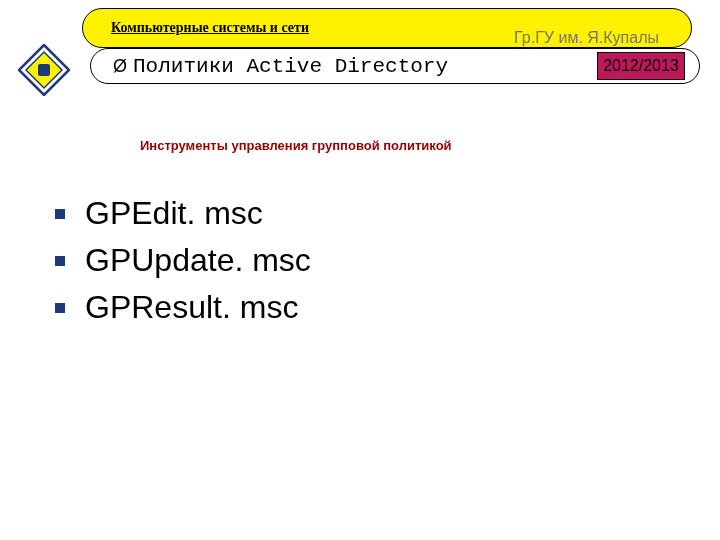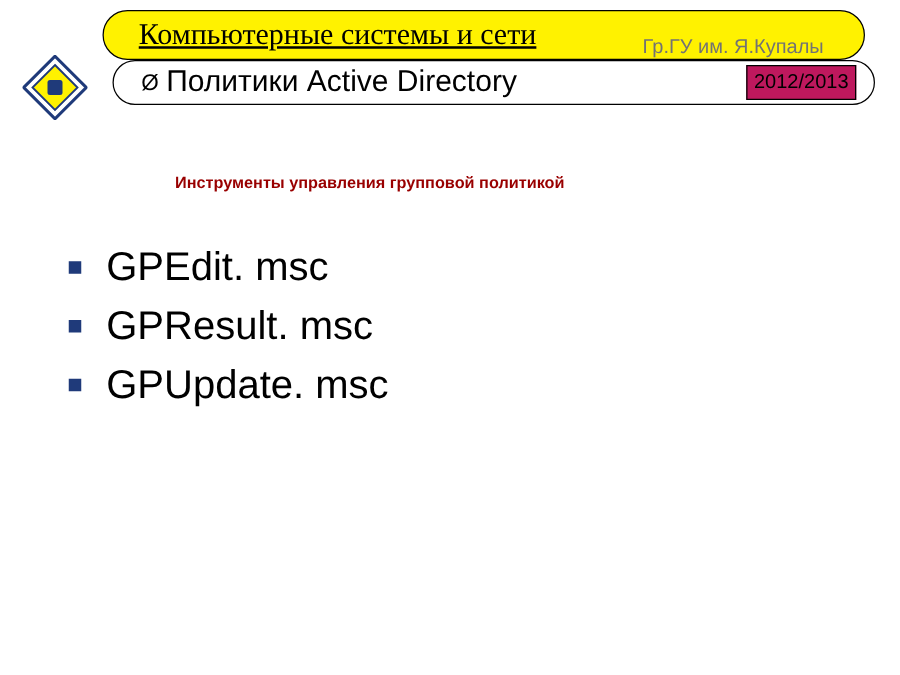--- a/index.html
+++ b/index.html
@@ -20,22 +20,22 @@
       position: absolute;
       top: 0;
       left: 0;
       display: flex;
       align-items: center;
       padding-left: 28px;
       z-index: 2;
     }
     .course-title {
       font-family: "Times New Roman", serif;
-      font-weight: 400;
-      font-size: 24px;
+      font-weight: 700;
+      font-size: 14px;
       text-decoration: underline;
       color: #000;
     }
     .institution {
       position: absolute;
       right: 32px;
       font-size: 16px;
       color: #737373;
       font-family: Verdana, Arial, sans-serif;
       margin-top: 19px;
@@ -55,22 +55,22 @@
       padding-left: 22px;
       z-index: 1;
     }
     .sub-bullet {
       font-family: "Lucida Grande", Arial, sans-serif;
       font-size: 18px;
       color: #000;
       margin-right: 6px;
     }
     .sub-title {
-      font-family: Liberation Sans, sans-serif;
-      font-size: 24px;
+      font-family: Liberation Mono, monospace;
+      font-size: 21px;
       color: #000;
     }
     .year-box {
       position: absolute;
       right: 14px;
       width: 88px;
       height: 28px;
       background: #be185d;
       border: 1px solid #000;
       display: flex;
@@ -157,19 +157,19 @@
 
 <div class="section-title">Инструменты управления групповой политикой</div>
 
 <ul class="bullet-list">
   <li>
     <span class="sq-bullet"></span>
     <span class="tool-name">GPEdit. msc</span>
   </li>
   <li>
     <span class="sq-bullet"></span>
-    <span class="tool-name">GPResult. msc</span>
+    <span class="tool-name">GPUpdate. msc</span>
   </li>
   <li>
     <span class="sq-bullet"></span>
-    <span class="tool-name">GPUpdate. msc</span>
+    <span class="tool-name">GPResult. msc</span>
   </li>
 </ul>
 
 </body></html>

